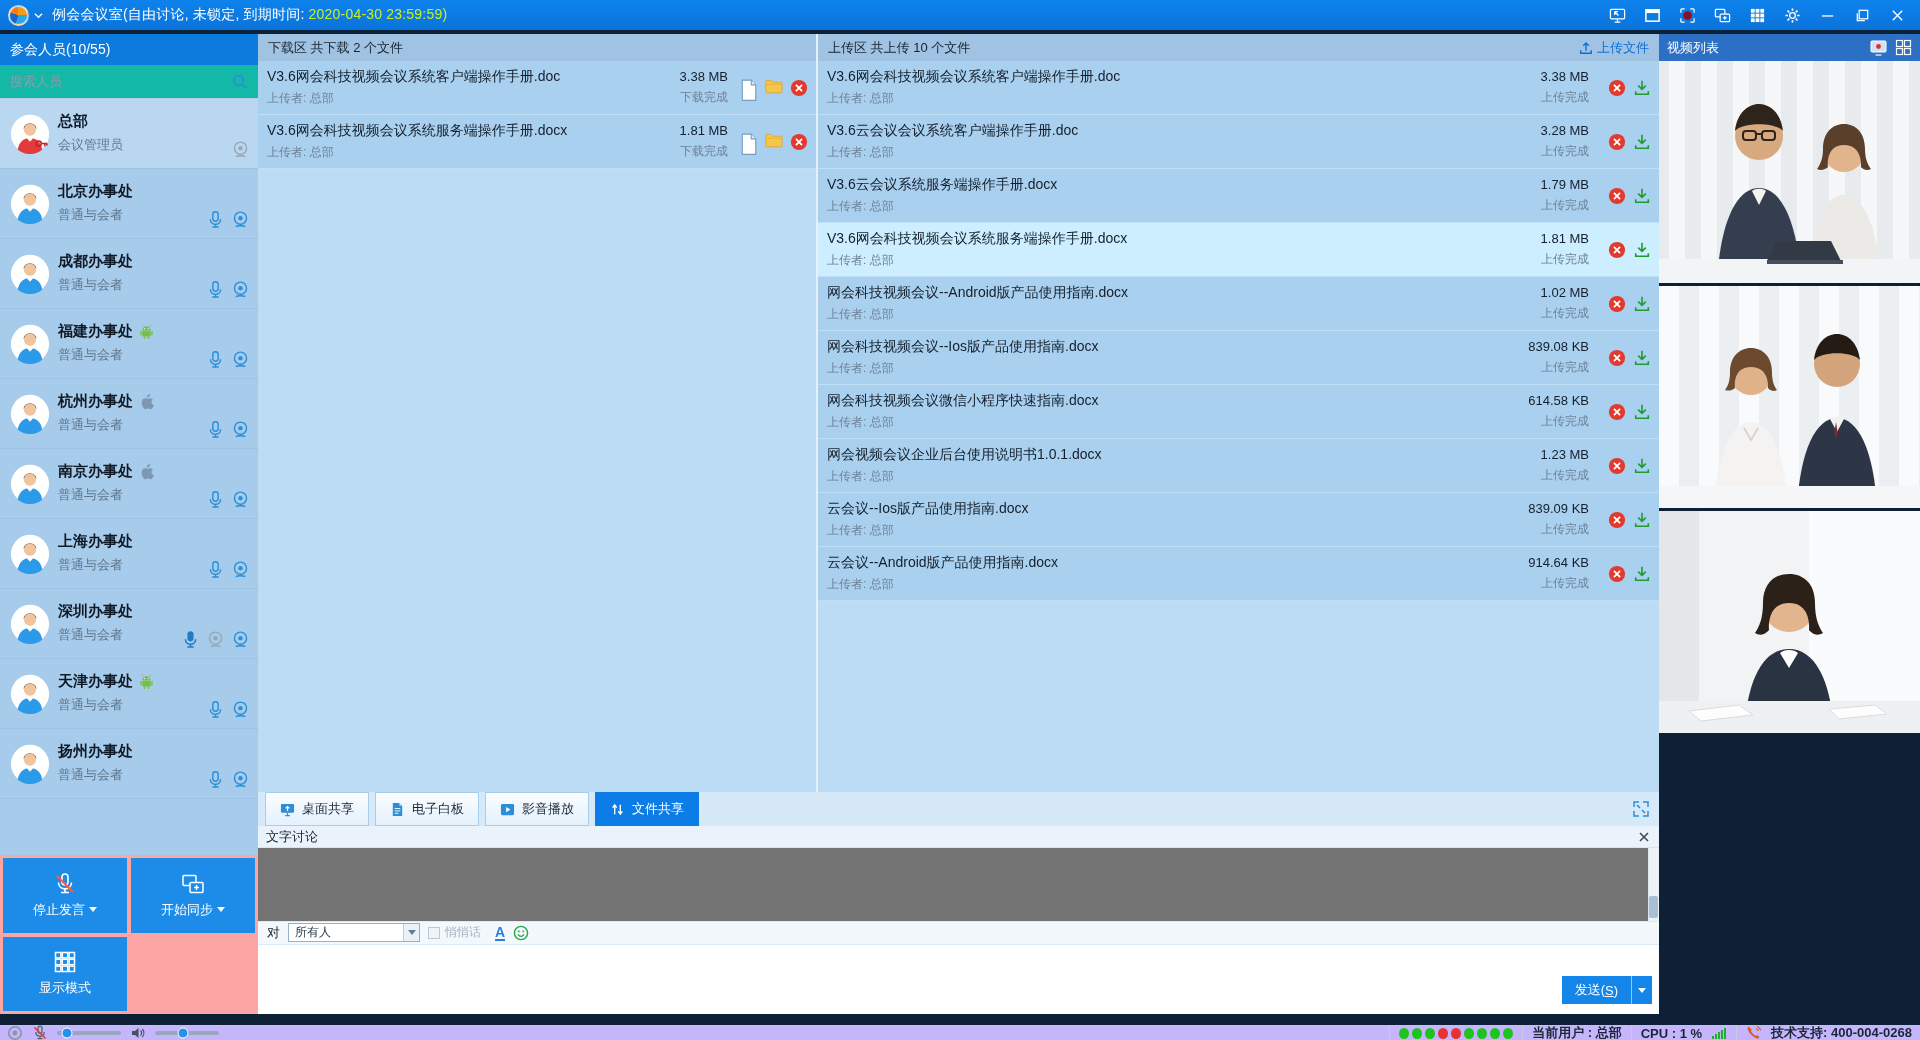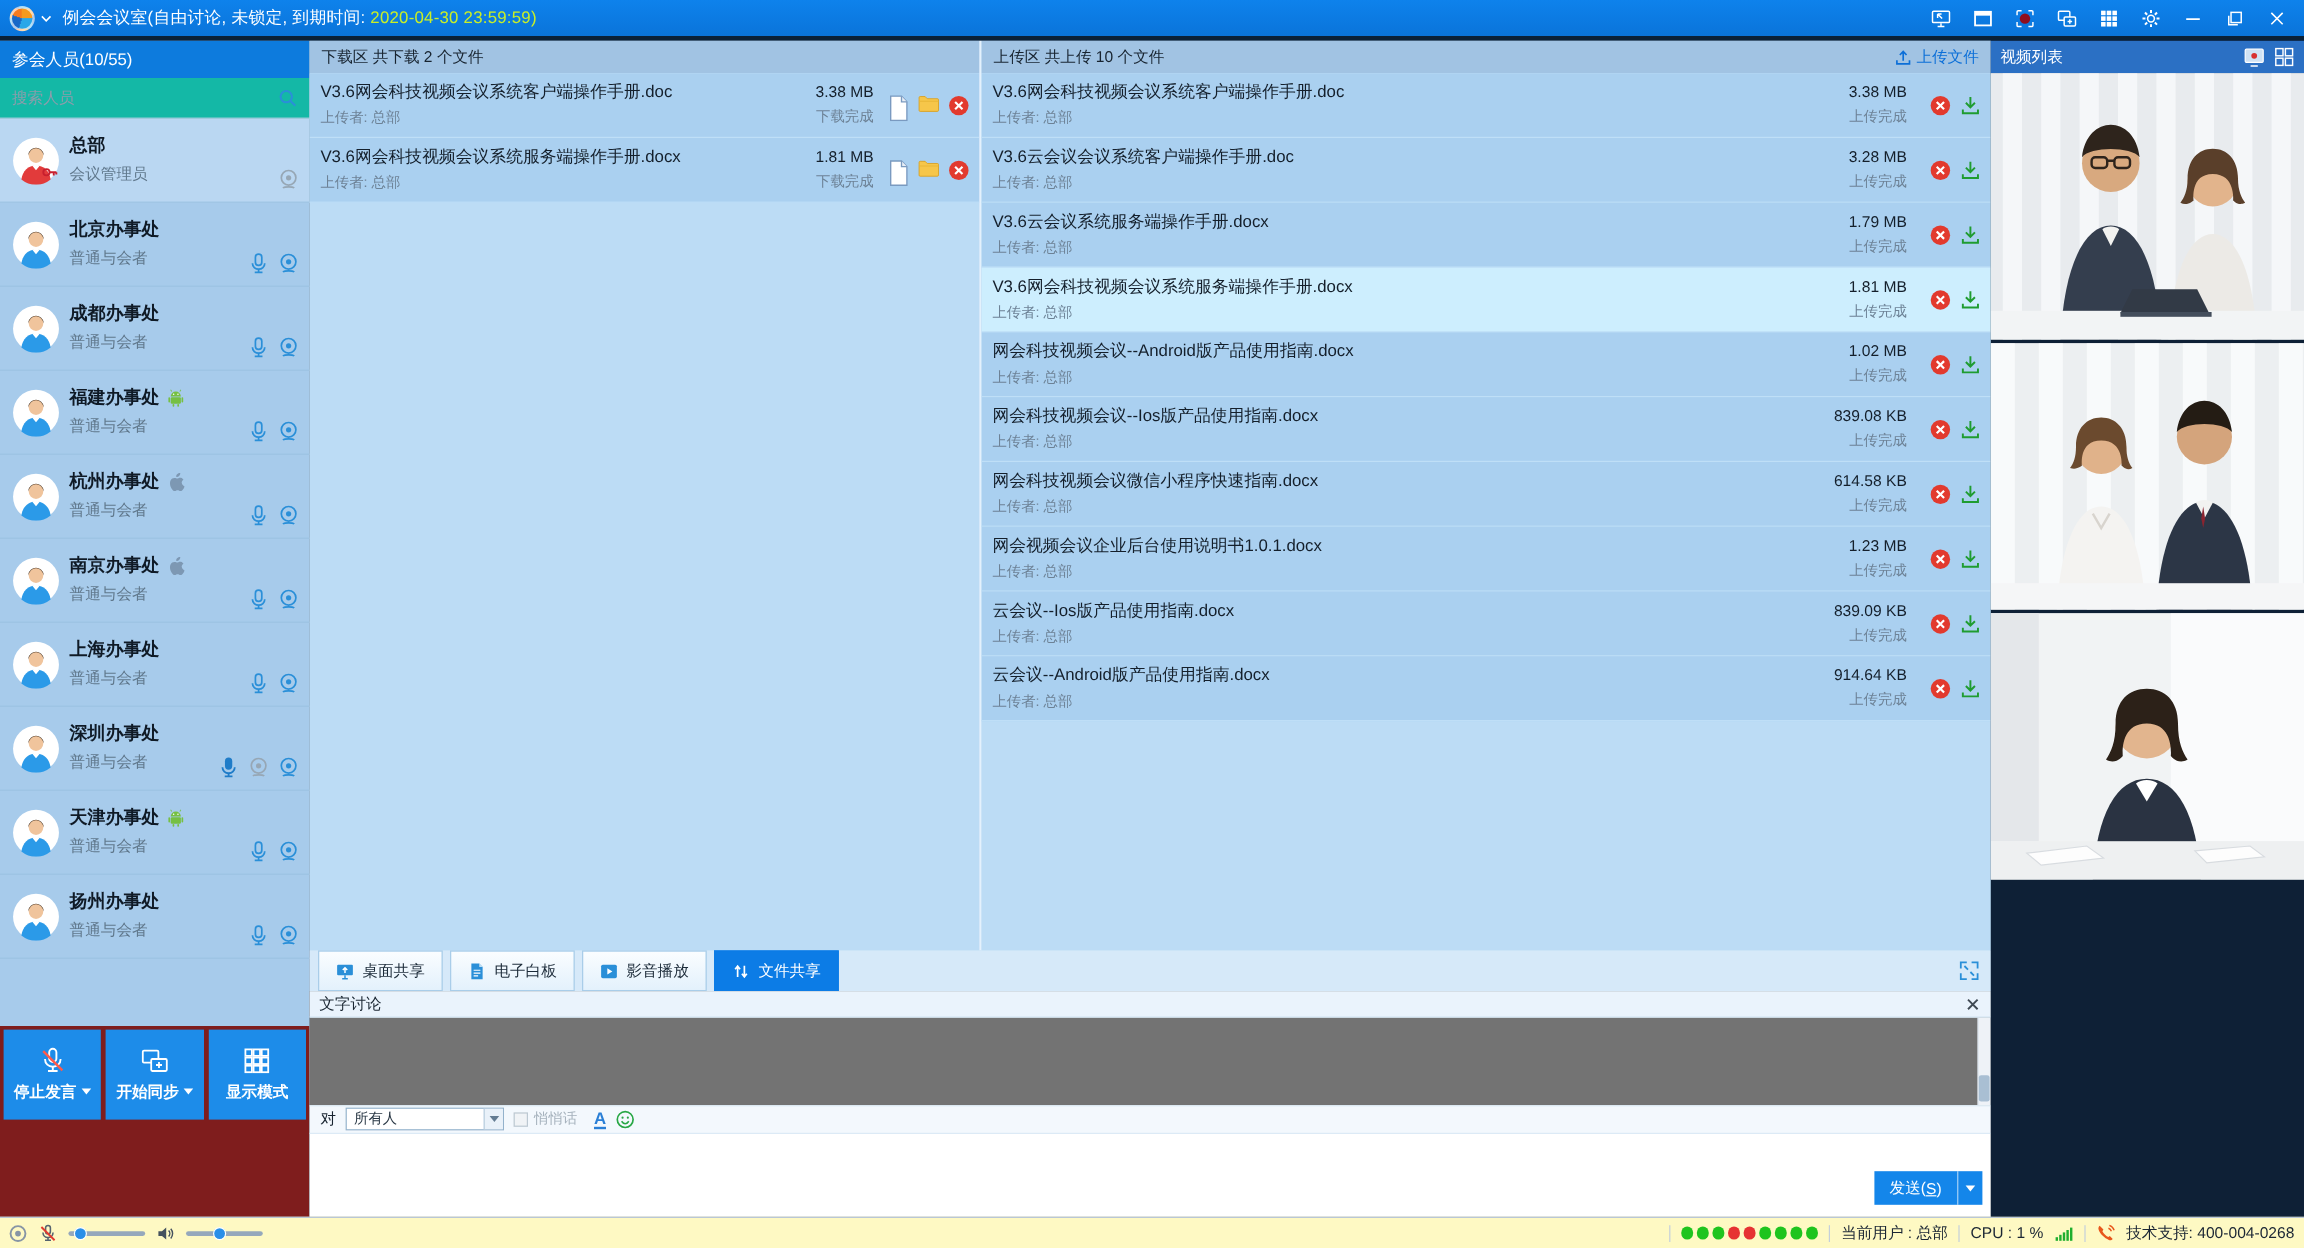--- a/index.html
+++ b/index.html
@@ -27,21 +27,21 @@
   .sb-search svg { width:17px; height:17px; }
   .sb-list { flex:1 1 auto; overflow:hidden; }
   .p-row { height:70px; position:relative; border-bottom:1px solid #9cc2e3; }
   .p-row.selected { background:#bad7f2; }
   .p-avatar { position:absolute; left:10px; top:15px; width:40px; height:40px; }
   .p-name { position:absolute; left:58px; top:13px; font-size:15px; font-weight:bold; color:#0f1a26; display:flex; align-items:center; gap:5px; }
   .p-plat { width:17px; height:17px; display:inline-block; }
   .p-role { position:absolute; left:58px; top:37px; font-size:13px; color:#60788c; }
   .p-icons { position:absolute; right:8px; bottom:9px; display:flex; align-items:center; gap:6px; }
   .p-icons span { width:19px; height:19px; display:inline-block; cursor:pointer; }
-  .sb-buttons { flex:0 0 159px; background:#7f1d1d; padding:3px; display:grid; grid-template-columns:1fr 1fr 1fr; grid-template-rows:1fr 1fr; gap:4px;font-weight:bold; }
+  .sb-buttons { flex:0 0 159px; background:#fca5a5; padding:3px; display:grid; grid-template-columns:1fr 1fr; grid-template-rows:1fr 1fr; gap:4px; }
   .sb-btn { background:#1d8ce9; color:#fff; display:flex; flex-direction:column; align-items:center; justify-content:center; gap:5px; font-size:13px; cursor:pointer; }
   .sb-btn svg { width:24px; height:24px; }
   .sb-btn .lbl-row { display:flex; align-items:center; gap:4px; }
   .caret-dn { width:0; height:0; border-left:4px solid transparent; border-right:4px solid transparent; border-top:5px solid #fff; display:inline-block; }
 
   
   .main { position:absolute; top:34px; left:258px; right:261px; bottom:26px; background:#bcdcf5; }
   .panels { position:absolute; top:0; left:0; right:0; height:758px; display:flex; }
   .panel { display:flex; flex-direction:column; }
   .panel-dl { width:560px; border-right:2px solid #e4f1fc; }
@@ -96,21 +96,21 @@
   .send-caret i { width:0; height:0; border-left:4px solid transparent; border-right:4px solid transparent; border-top:5px solid #fff; }
 
   
   .videopanel { position:absolute; top:34px; right:0; width:261px; bottom:26px; background:#0e2036; display:flex; flex-direction:column; }
   .vp-header { flex:0 0 27px; background:#2b70c4; color:#fff; font-size:13px; display:flex; align-items:center; padding:0 8px; }
   .vp-icons { margin-left:auto; display:flex; gap:8px; }
   .vp-icons span { width:17px; height:17px; cursor:pointer; }
   .vid { height:222px; margin-bottom:3px; background:#dfe3e7; }
 
   
-  .statusbar { position:absolute; bottom:0; left:0; width:1920px; height:26px; background:#fef9c3; border-top:1px solid #b9c7d6; display:flex; align-items:center; font-size:13px; color:#1b2634; }
+  .statusbar { position:absolute; bottom:0; left:0; width:1920px; height:15px; background:#c4b5fd; border-top:1px solid #b9c7d6; display:flex; align-items:center; font-size:13px; color:#1b2634;font-weight:bold; }
   .st-left { display:flex; align-items:center; gap:9px; padding-left:7px; }
   .st-right { margin-left:auto; display:flex; align-items:center; gap:9px; padding-right:8px; }
   .st-sep { width:1px; height:14px; background:#c4cfdb; }
   .slider { position:relative; width:64px; height:4px; background:#95a8bc; border-radius:2px; cursor:pointer; }
   .slider i { position:absolute; top:50%; transform:translate(-50%,-50%); width:11px; height:11px; border-radius:50%; background:#2a8fe8; border:1px solid #fff; }
   .dots { display:flex; align-items:center; gap:3px; }
   .dot { width:10px; height:11px; border-radius:50%; }
   .st-ic { width:16px; height:16px; }
 </style>
 </head>

